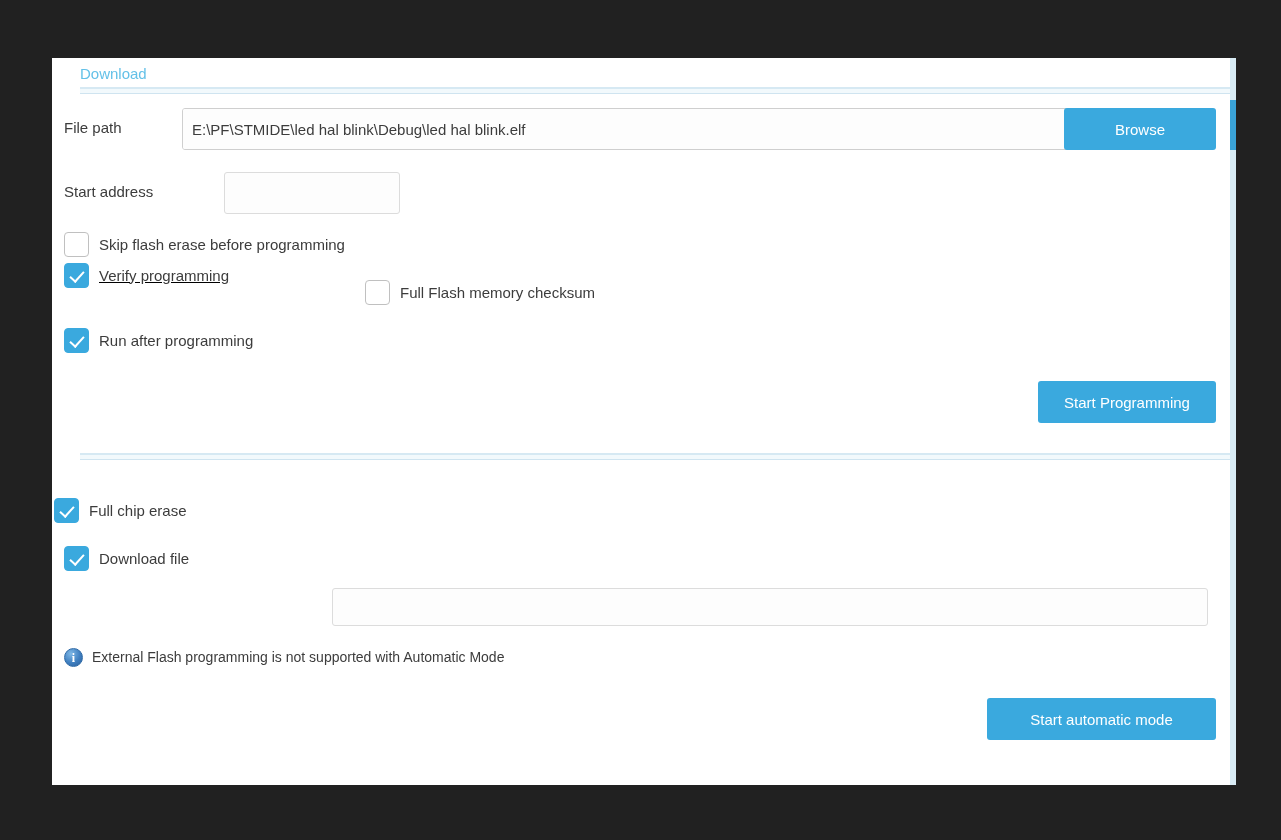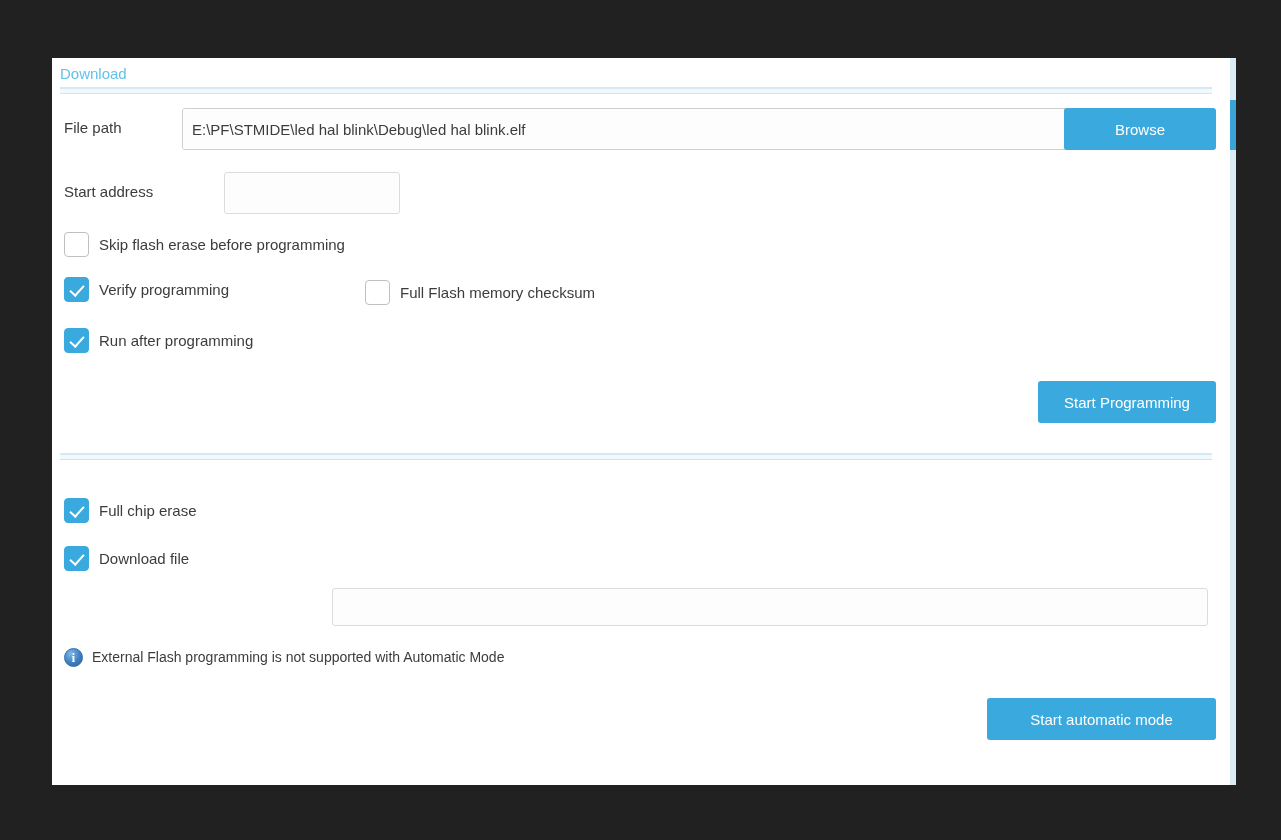--- a/index.html
+++ b/index.html
@@ -48,21 +48,21 @@
     position: absolute;
     left: 0;
     top: 0;
     width: 1178px;
     height: 727px;
   }
 
   
   .section-header {
     position: absolute;
-    left: 8px;
+    left: 28px;
     width: 1152px;
   }
   .section-title {
     font-size: 15px;
     color: #64c1e8;
     line-height: 20px;
     white-space: nowrap;
   }
   .section-rule {
     margin-top: 3px;
@@ -253,42 +253,42 @@
 
     <div class="lbl" style="left:12px; top:124px;">Start address</div>
 
     <div class="textbox" style="left:172px; top:114px; width:176px; height:42px;" placeholder=""></div>
 
     <div class="cb-row" style="left:12px; top:174px;">
       <span class="cbox off"></span>
       <span class="cb-label">Skip flash erase before programming</span>
     </div>
 
-    <div class="cb-row" style="left:12px; top:219px;">
+    <div class="cb-row" style="left:12px; top:205px;text-decoration:underline;">
       <span class="cbox on"></span>
       <span class="cb-label">Verify programming</span>
     </div>
 
     <div class="cb-row" style="left:290px; top:222px;padding-left:23px;">
       <span class="cbox off"></span>
       <span class="cb-label">Full Flash memory checksum</span>
     </div>
 
     <div class="cb-row" style="left:12px; top:270px;">
       <span class="cbox on"></span>
       <span class="cb-label">Run after programming</span>
     </div>
 
     <button class="btn" style="left:986px; top:323px; width:178px; height:42px;">Start Programming</button>
 
     <div class="section-header" style="top:392px;">
       <div class="section-rule"></div>
     </div>
 
-    <div class="cb-row" style="left:12px; top:440px;">
+    <div class="cb-row" style="left:2px; top:440px;">
       <span class="cbox on"></span>
       <span class="cb-label">Full chip erase</span>
     </div>
 
     <div class="cb-row" style="left:12px; top:488px;">
       <span class="cbox on"></span>
       <span class="cb-label">Download file</span>
     </div>
 
 

